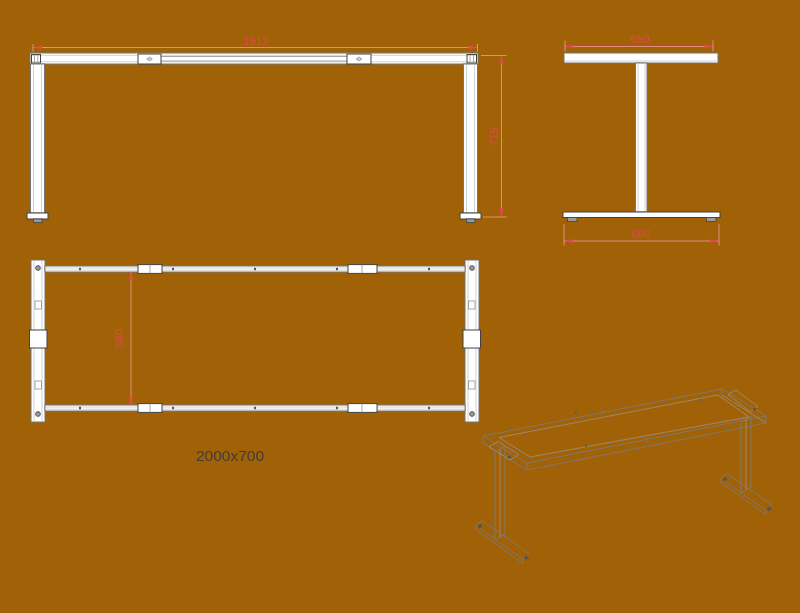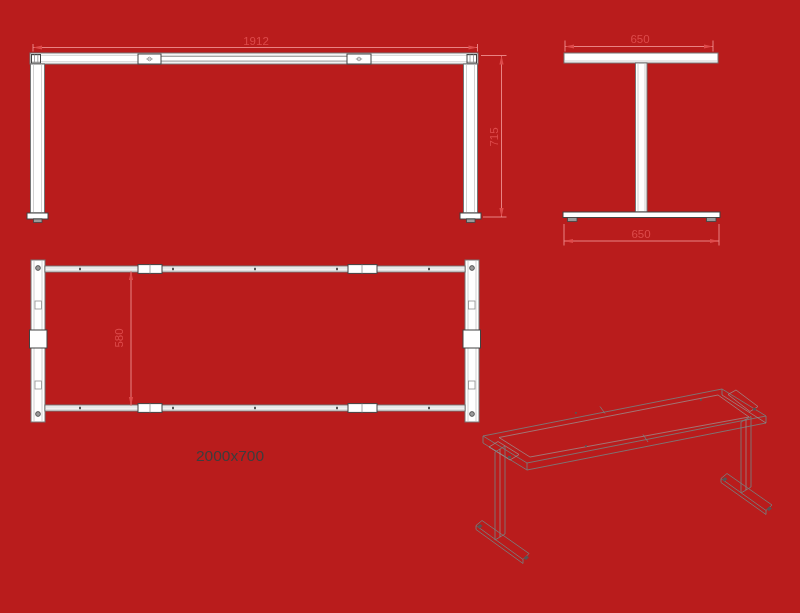--- a/index.html
+++ b/index.html
@@ -7,21 +7,21 @@
     padding: 0;
     background: #ffffff;
     width: 800px;
     height: 613px;
     overflow: hidden;
   }
   .canvas {
     position: relative;
     width: 800px;
     height: 613px;
-    background: #b91c1c;
+    background: #a16207;
   }
   svg text {
     font-family: "Liberation Sans", sans-serif;
   }
   .dim-text {
     fill: #dd4b4b;
     font-size: 11.5px;
   }
   .caption-text {
     fill: #3d3d3d;

